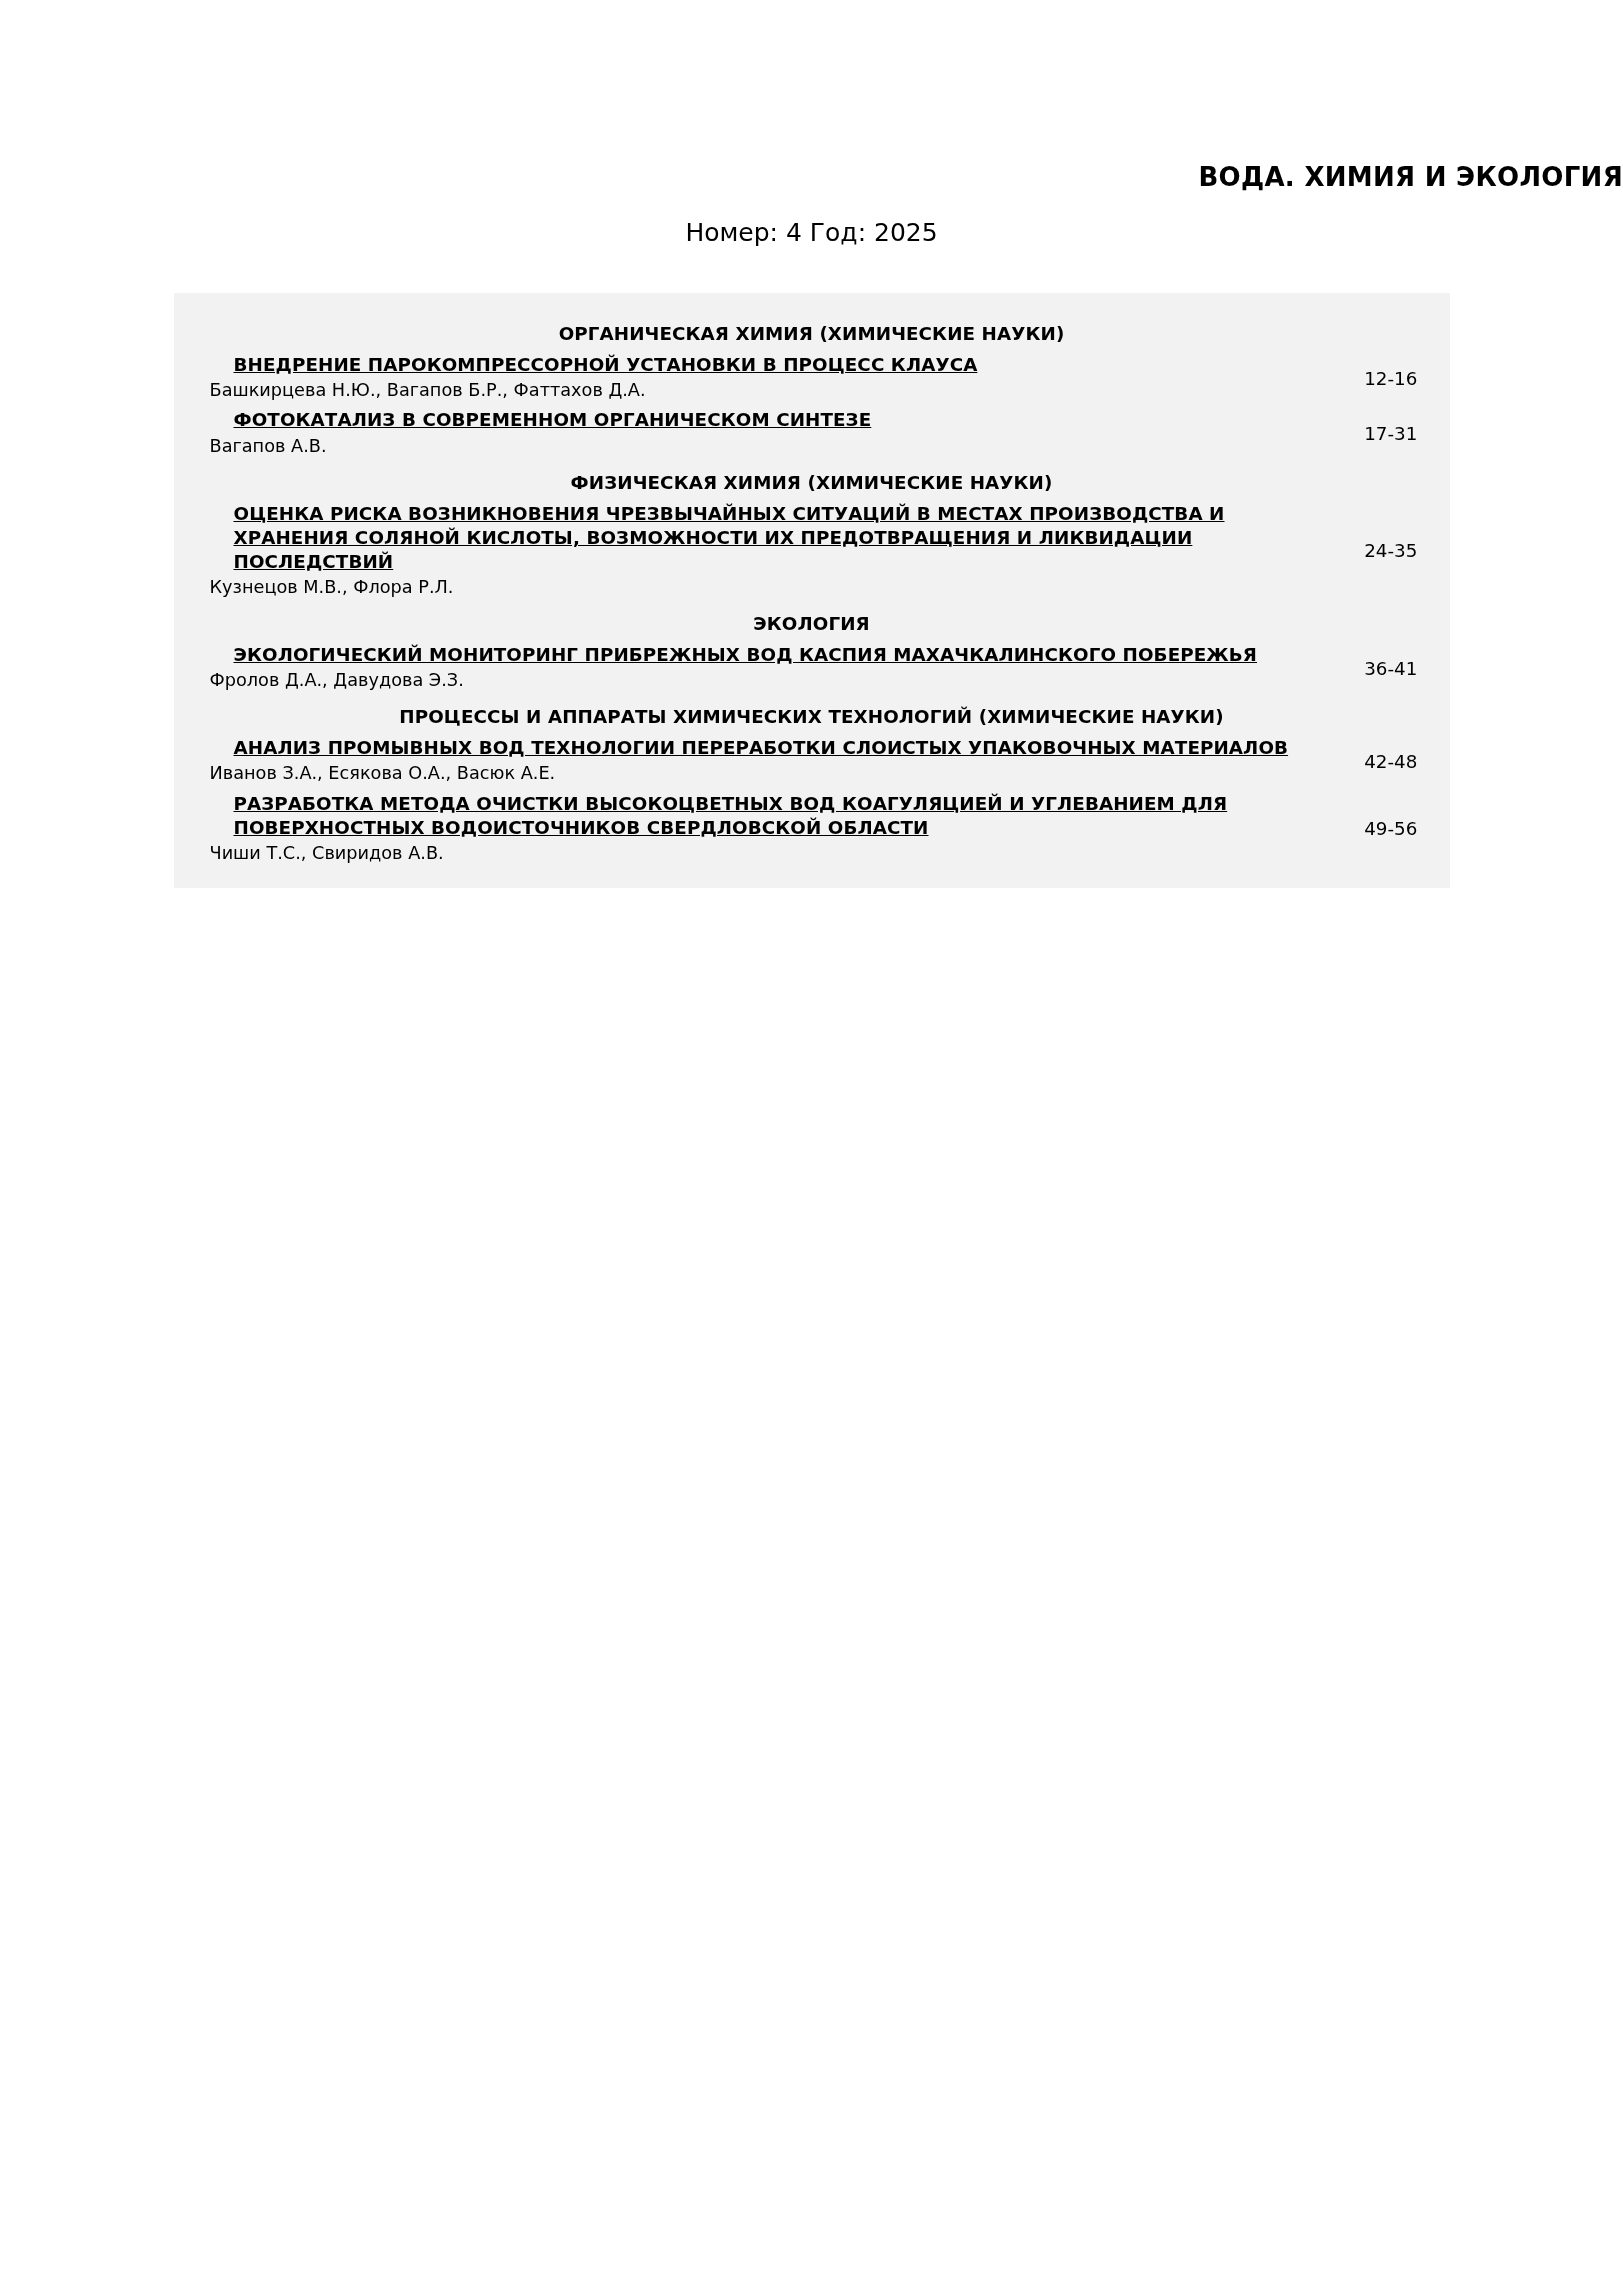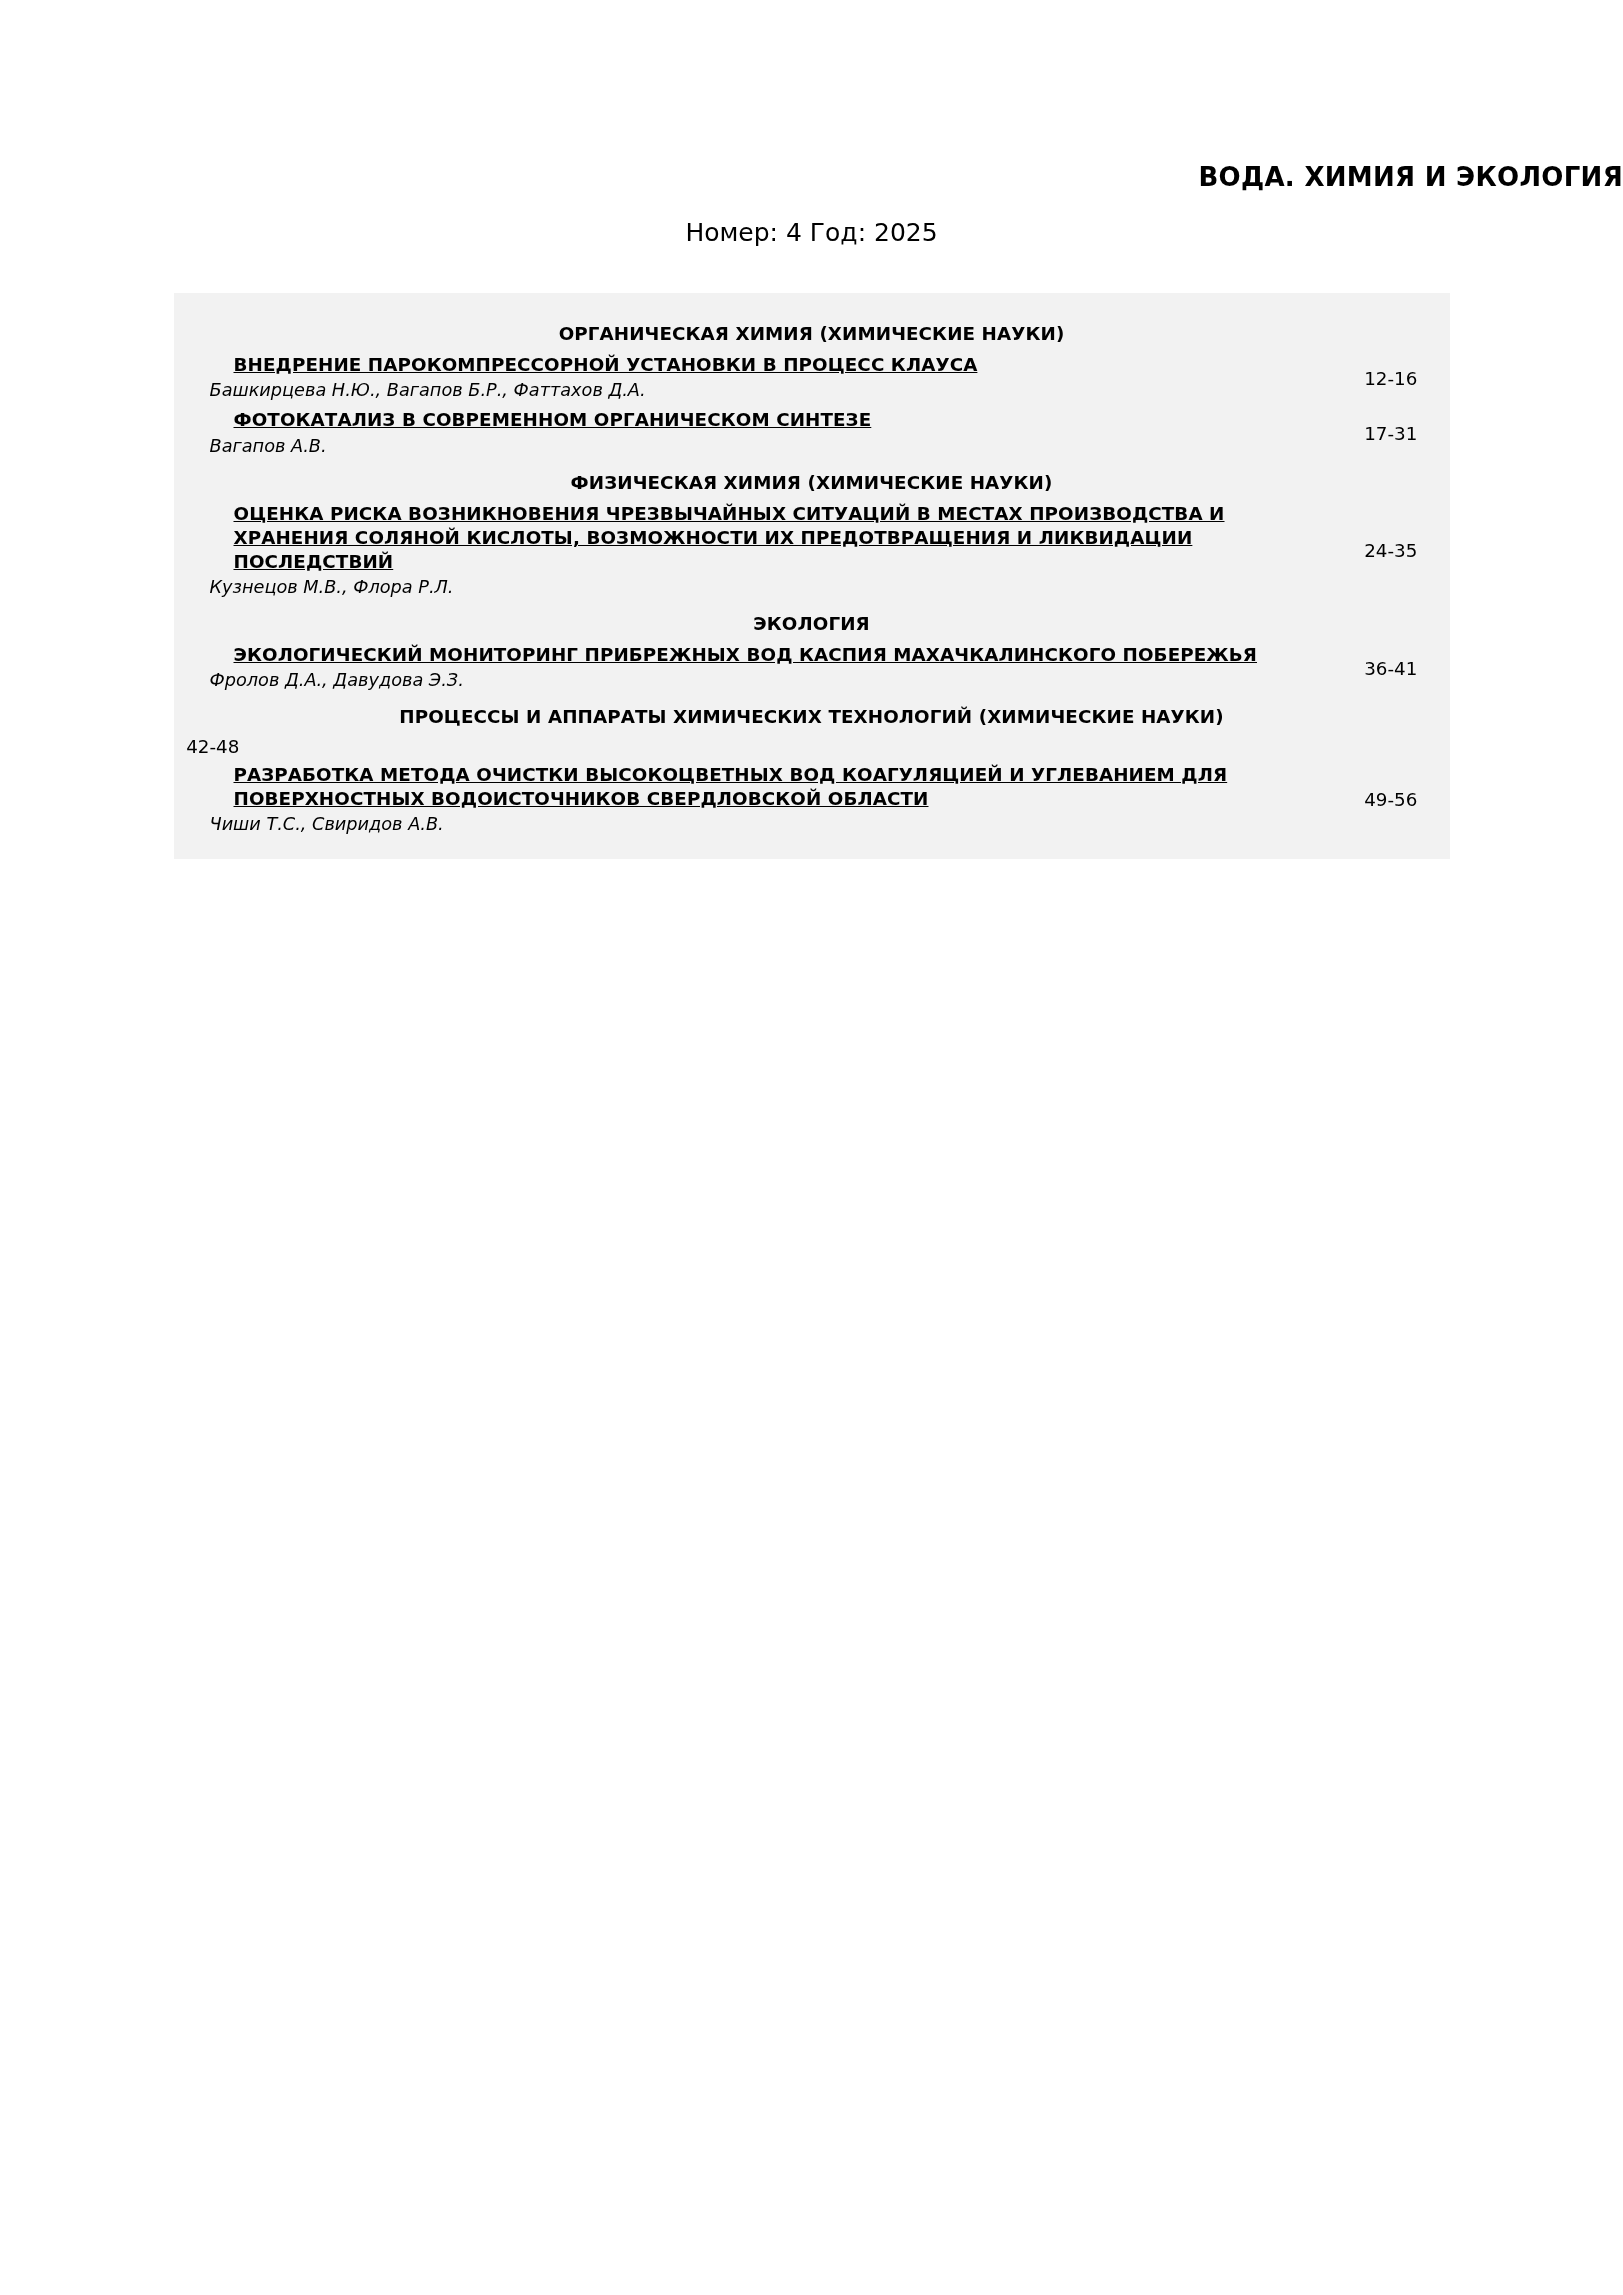--- a/index.html
+++ b/index.html
@@ -64,21 +64,20 @@
   .entry-title {
     font-size: 18.3px;
     font-weight: bold;
     text-decoration: underline;
     line-height: 1.32;
     letter-spacing: 0.1px;
     margin-left: 24px;
   }
   .entry-authors {
     font-size: 17.7px;
-    font-style: italic;
     line-height: 1.35;
     margin-top: 2px;
   }
   .entry-pages {
     flex: 0 0 98px;
     text-align: center;
     font-size: 18.3px;
     align-self: center;
     padding-right: 19.6px;
     box-sizing: border-box;
@@ -128,20 +127,24 @@
       <div class="entry-main">
         <div class="entry-title">ЭКОЛОГИЧЕСКИЙ МОНИТОРИНГ ПРИБРЕЖНЫХ ВОД КАСПИЯ МАХАЧКАЛИНСКОГО ПОБЕРЕЖЬЯ</div>
         <div class="entry-authors">Фролов Д.А., Давудова Э.З.</div>
       </div>
       <div class="entry-pages">36-41</div>
     </div>
 
     <div class="section-heading">ПРОЦЕССЫ И АППАРАТЫ ХИМИЧЕСКИХ ТЕХНОЛОГИЙ (ХИМИЧЕСКИЕ НАУКИ)</div>
 
     <div class="entry">
+      <div class="entry-main">
+        <div class="entry-title">АНАЛИЗ ПРОМЫВНЫХ ВОД ТЕХНОЛОГИИ ПЕРЕРАБОТКИ СЛОИСТЫХ УПАКОВОЧНЫХ МАТЕРИАЛОВ</div>
+        <div class="entry-authors">Иванов З.А., Есякова О.А., Васюк А.Е.</div>
+      </div>
       <div class="entry-pages">42-48</div>
     </div>
 
     <div class="entry">
       <div class="entry-main">
         <div class="entry-title">РАЗРАБОТКА МЕТОДА ОЧИСТКИ ВЫСОКОЦВЕТНЫХ ВОД КОАГУЛЯЦИЕЙ И УГЛЕВАНИЕМ ДЛЯ ПОВЕРХНОСТНЫХ ВОДОИСТОЧНИКОВ СВЕРДЛОВСКОЙ ОБЛАСТИ</div>
         <div class="entry-authors">Чиши Т.С., Свиридов А.В.</div>
       </div>
       <div class="entry-pages">49-56</div>
     </div>

